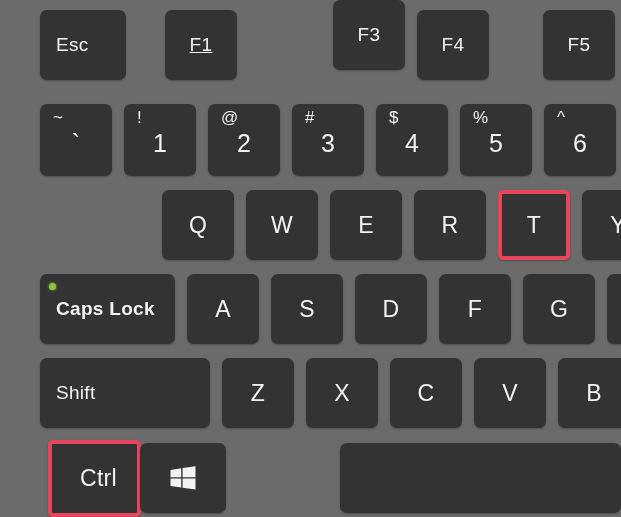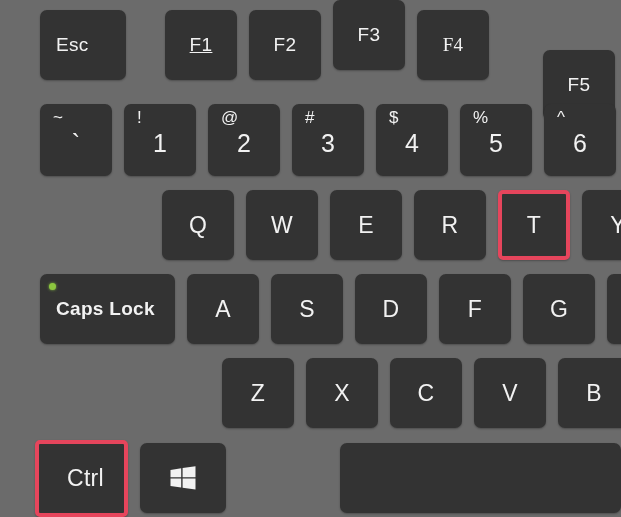--- a/index.html
+++ b/index.html
@@ -101,30 +101,27 @@
 </head>
 <body>
 
 <div id="keyboard" style="background: rgb(107, 107, 107);">
     <div class="key label-left" style="left: 40px; top: 10px; width: 86px; height: 70px;">
       <span>Esc</span>
     </div>
     <div class="key fn" style="left: 165px; top: 10px; width: 72px; height: 70px; text-decoration: underline;">
       <span>F1</span>
     </div>
-    <div class="key fn" style="left: 249px; top: 10px; width: 72px; height: 70px;">
-      <span>F2</span>
-    </div>
     <div class="key fn" style="left: 333px; top: 0; width: 72px; height: 70px;">
       <span>F3</span>
     </div>
-    <div class="key fn" style="left: 417px; top: 10px; width: 72px; height: 70px; font-family: Liberation Serif, serif;">
+    <div class="key fn" style="left: 417px; top: 10px; width: 72px; height: 70px;">
       <span>F4</span>
     </div>
-    <div class="key fn" style="left: 543px; top: 10px; width: 72px; height: 70px; margin-top: 40px;">
+    <div class="key fn" style="left: 543px; top: 10px; width: 72px; height: 70px;">
       <span>F5</span>
     </div>
     <div class="key dual" style="left: 40px; top: 104px; width: 72px; height: 72px;">
       <span class="upper">~</span>
       <span class="lower">`</span>
     </div>
     <div class="key dual" style="left: 124px; top: 104px; width: 72px; height: 72px;">
       <span class="upper">!</span>
       <span class="lower">1</span>
     </div>
@@ -179,36 +176,39 @@
     <div class="key" style="left: 355px; top: 274px; width: 72px; height: 70px;">
       <span>D</span>
     </div>
     <div class="key" style="left: 439px; top: 274px; width: 72px; height: 70px;">
       <span>F</span>
     </div>
     <div class="key" style="left: 523px; top: 274px; width: 72px; height: 70px;">
       <span>G</span>
     </div>
     <div class="key" style="left: 607px; top: 274px; width: 72px; height: 70px;"></div>
+    <div class="key label-left" style="left: 40px; top: 358px; width: 170px; height: 70px;">
+      <span>Shift</span>
+    </div>
     <div class="key" style="left: 222px; top: 358px; width: 72px; height: 70px;">
       <span>Z</span>
     </div>
     <div class="key" style="left: 306px; top: 358px; width: 72px; height: 70px;">
       <span>X</span>
     </div>
     <div class="key" style="left: 390px; top: 358px; width: 72px; height: 70px;">
       <span>C</span>
     </div>
     <div class="key" style="left: 474px; top: 358px; width: 72px; height: 70px;">
       <span>V</span>
     </div>
     <div class="key" style="left: 558px; top: 358px; width: 72px; height: 70px;">
       <span>B</span>
     </div>
-    <div class="key highlight" style="left: 35px; top: 440px; width: 93px; height: 77px; border-color: rgb(230, 69, 92); padding-left: 8px;">
+    <div class="key highlight" style="left: 48px; top: 440px; width: 93px; height: 77px; border-color: rgb(230, 69, 92); padding-left: 8px;">
       <span>Ctrl</span>
     </div>
     <div class="key" style="left: 140px; top: 443px; width: 86px; height: 70px;">
       <svg viewBox="0 0 26 24" class="win-logo">
         <path d="M0.5 3.9 L11.2 2.3 L11.2 11.2 L0.5 11.2 Z" fill="#f2f2f2"></path>
         <path d="M12.6 2.1 L25.5 0.3 L25.5 11.2 L12.6 11.2 Z" fill="#f2f2f2"></path>
         <path d="M0.5 12.6 L11.2 12.6 L11.2 21.5 L0.5 19.9 Z" fill="#f2f2f2"></path>
         <path d="M12.6 12.6 L25.5 12.6 L25.5 23.5 L12.6 21.7 Z" fill="#f2f2f2"></path>
       </svg>
     </div>

